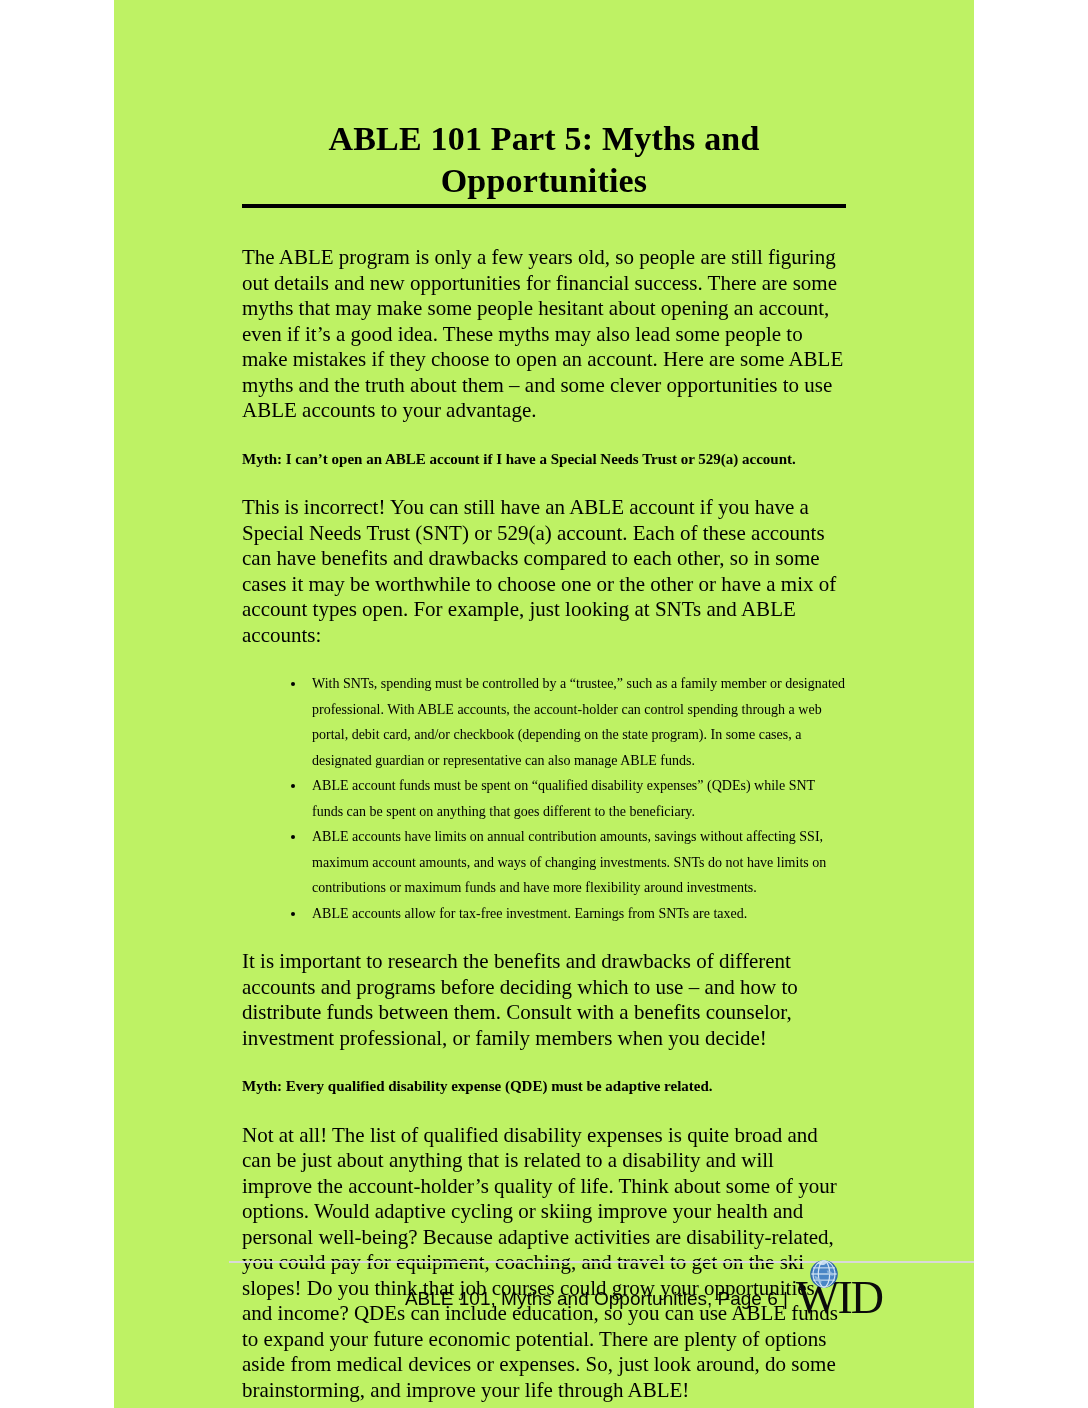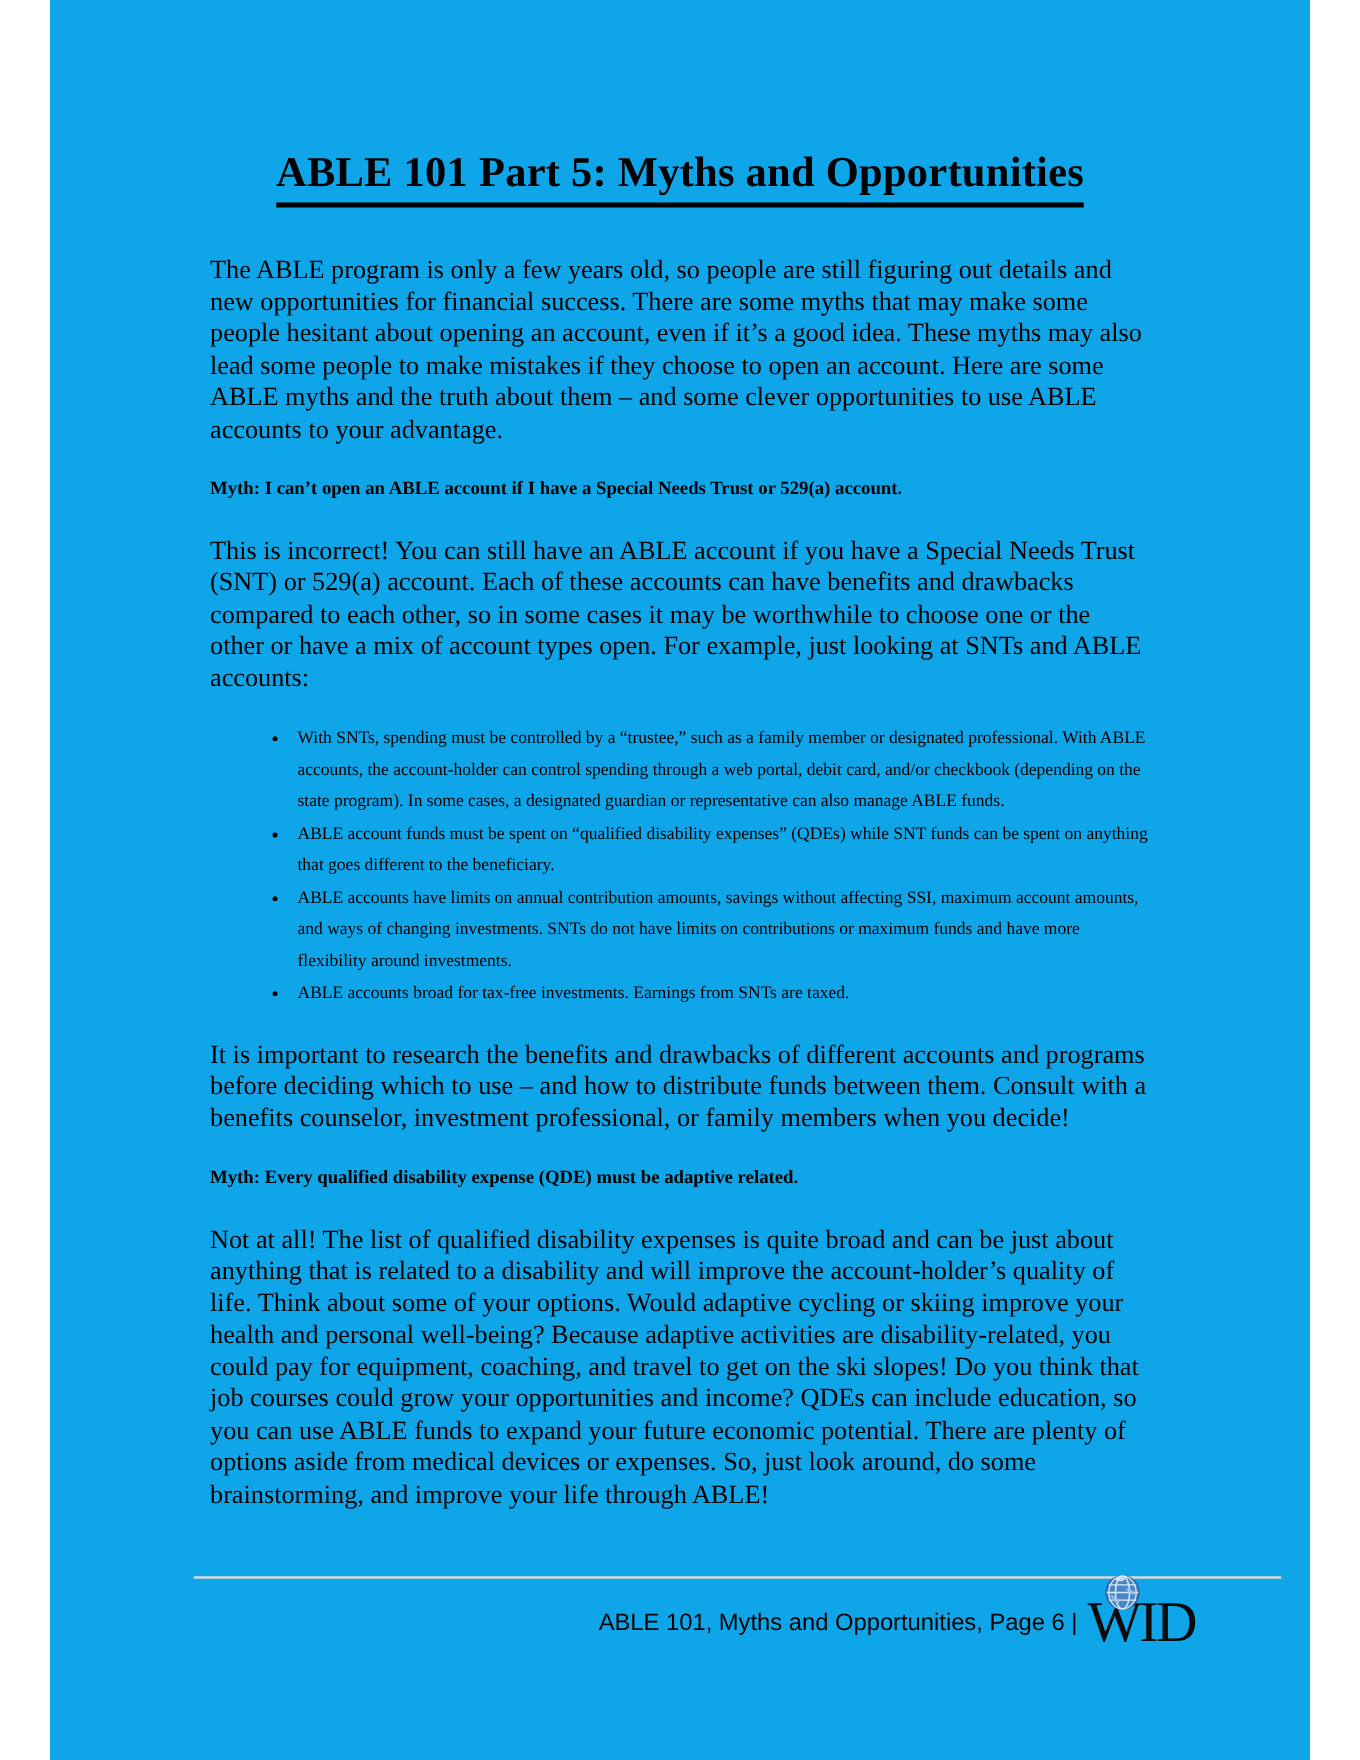--- a/index.html
+++ b/index.html
@@ -1,22 +1,22 @@
 <!DOCTYPE html>
 <html><head>
 <meta charset="utf-8">
 <style>
   * { margin: 0; padding: 0; box-sizing: border-box; }
   html, body { background: #ffffff; }
 
   .page {
     position: relative;
-    width: 1008px;
+    width: 860px;
     height: 1408px;
-    background: #0ea5e9;
+    background: #bef264;
     font-family: "Liberation Serif", serif;
     color: #000000;
     overflow: hidden;
     margin: 0 auto;
   }
 
   .content {
     padding: 118px 128px 0 128px;
   }
 
@@ -132,21 +132,21 @@
     <p class="body-text">The ABLE program is only a few years old, so people are still figuring out details and new opportunities for financial success. There are some myths that may make some people hesitant about opening an account, even if it’s a good idea. These myths may also lead some people to make mistakes if they choose to open an account. Here are some ABLE myths and the truth about them – and some clever opportunities to use ABLE accounts to your advantage.</p>
 
     <h3 class="myth-heading">Myth: I can’t open an ABLE account if I have a Special Needs Trust or 529(a) account.</h3>
 
     <p class="body-text">This is incorrect! You can still have an ABLE account if you have a Special Needs Trust (SNT) or 529(a) account. Each of these accounts can have benefits and drawbacks compared to each other, so in some cases it may be worthwhile to choose one or the other or have a mix of account types open. For example, just looking at SNTs and ABLE accounts:</p>
 
     <ul class="bullet-list">
       <li>With SNTs, spending must be controlled by a “trustee,” such as a family member or designated professional. With ABLE accounts, the account-holder can control spending through a web portal, debit card, and/or checkbook (depending on the state program). In some cases, a designated guardian or representative can also manage ABLE funds.</li>
       <li>ABLE account funds must be spent on “qualified disability expenses” (QDEs) while SNT funds can be spent on anything that goes different to the beneficiary.</li>
       <li>ABLE accounts have limits on annual contribution amounts, savings without affecting SSI, maximum account amounts, and ways of changing investments. SNTs do not have limits on contributions or maximum funds and have more flexibility around investments.</li>
-      <li>ABLE accounts broad for tax-free investments. Earnings from SNTs are taxed.</li>
+      <li>ABLE accounts allow for tax-free investment. Earnings from SNTs are taxed.</li>
     </ul>
 
     <p class="body-text">It is important to research the benefits and drawbacks of different accounts and programs before deciding which to use – and how to distribute funds between them. Consult with a benefits counselor, investment professional, or family members when you decide!</p>
 
     <h3 class="myth-heading">Myth: Every qualified disability expense (QDE) must be adaptive related.</h3>
 
     <p class="body-text">Not at all! The list of qualified disability expenses is quite broad and can be just about anything that is related to a disability and will improve the account-holder’s quality of life. Think about some of your options. Would adaptive cycling or skiing improve your health and personal well-being? Because adaptive activities are disability-related, you could pay for equipment, coaching, and travel to get on the ski slopes! Do you think that job courses could grow your opportunities and income? QDEs can include education, so you can use ABLE funds to expand your future economic potential. There are plenty of options aside from medical devices or expenses. So, just look around, do some brainstorming, and improve your life through ABLE!</p>
 
   </div>
 

